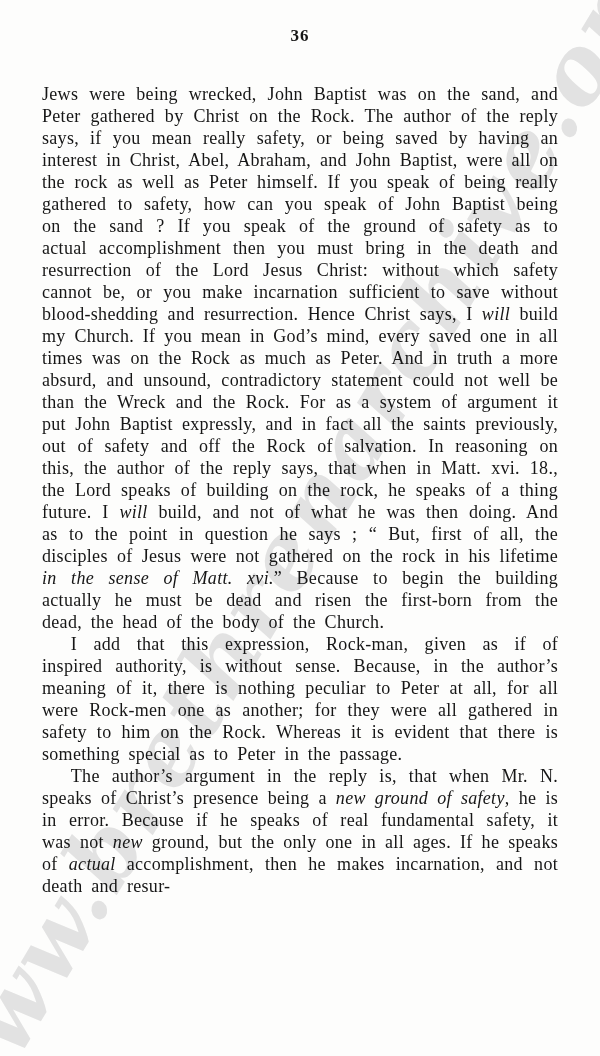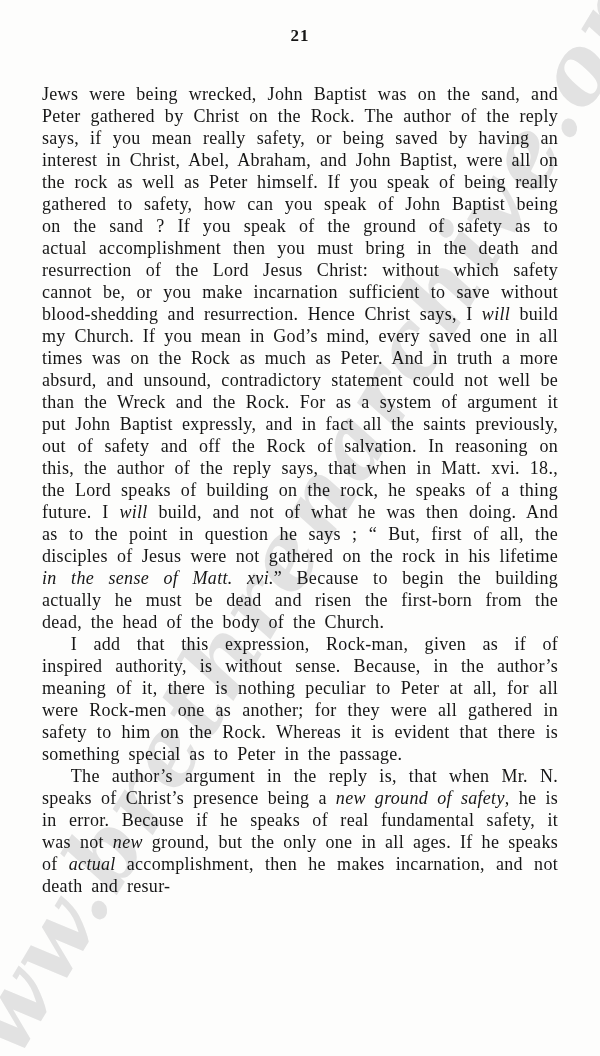--- a/index.html
+++ b/index.html
@@ -62,19 +62,19 @@
     text-indent: 1.6em;
   }
   .body-text i {
   }
 </style>
 </head>
 <body>
 
 <div class="sheet">
   <div class="watermark">www.brethrenarchive.org</div>
-  <div class="pagenum">21</div>
+  <div class="pagenum">36</div>
   <div class="body-text">
       <p><span>Jews were being wrecked, John Baptist was on the sand, and Peter gathered by Christ on the Rock.  The author of the reply says, if you mean really safety, or being saved by having an interest in Christ, Abel, Abraham, and John Baptist, were all on the rock as well as Peter himself.  If you speak of being really gathered to safety, how can you speak of John Baptist being on the sand ?  If you speak of the ground of safety as to actual accomplishment then you must bring in the death and resurrection of the Lord Jesus Christ: without which safety cannot be, or you make incarnation sufficient to save without blood-shedding and resurrection.  Hence Christ says, I </span><i>will</i><span> build my Church.  If you mean in God’s mind, every saved one in all times was on the Rock as much as Peter.  And in truth a more absurd, and unsound, contradictory statement could not well be than the Wreck and the Rock.  For as a system of argument it put John Baptist expressly, and in fact all the saints previously, out of safety and off the Rock of salvation.  In reasoning on this, the author of the reply says, that when in Matt. xvi. 18., the Lord speaks of building on the rock, he speaks of a thing future.  I </span><i>will</i><span> build, and not of what he was then doing.  And as to the point in question he says ; “ But, first of all, the disciples of Jesus were not gathered on the rock in his lifetime </span><i>in the sense of Matt. xvi.</i><span>”  Because to begin the building actually he must be dead and risen the first-born from the dead, the head of the body of the Church.</span></p>
       <p class="indent"><span>I add that this expression, Rock-man, given as if of inspired authority, is without sense.  Because, in the author’s meaning of it, there is nothing peculiar to Peter at all, for all were Rock-men one as another; for they were all gathered in safety to him on the Rock.  Whereas it is evident that there is something special as to Peter in the passage.</span></p>
       <p class="indent"><span>The author’s argument in the reply is, that when Mr. N. speaks of Christ’s presence being a </span><i>new ground of safety</i><span>, he is in error.  Because if he speaks of real fundamental safety, it was not </span><i>new</i><span> ground, but the only one in all ages.  If he speaks of </span><i>actual</i><span> accomplishment, then he makes incarnation, and not death and resur-</span></p>
     </div>
 </div>
 
 </body></html>

